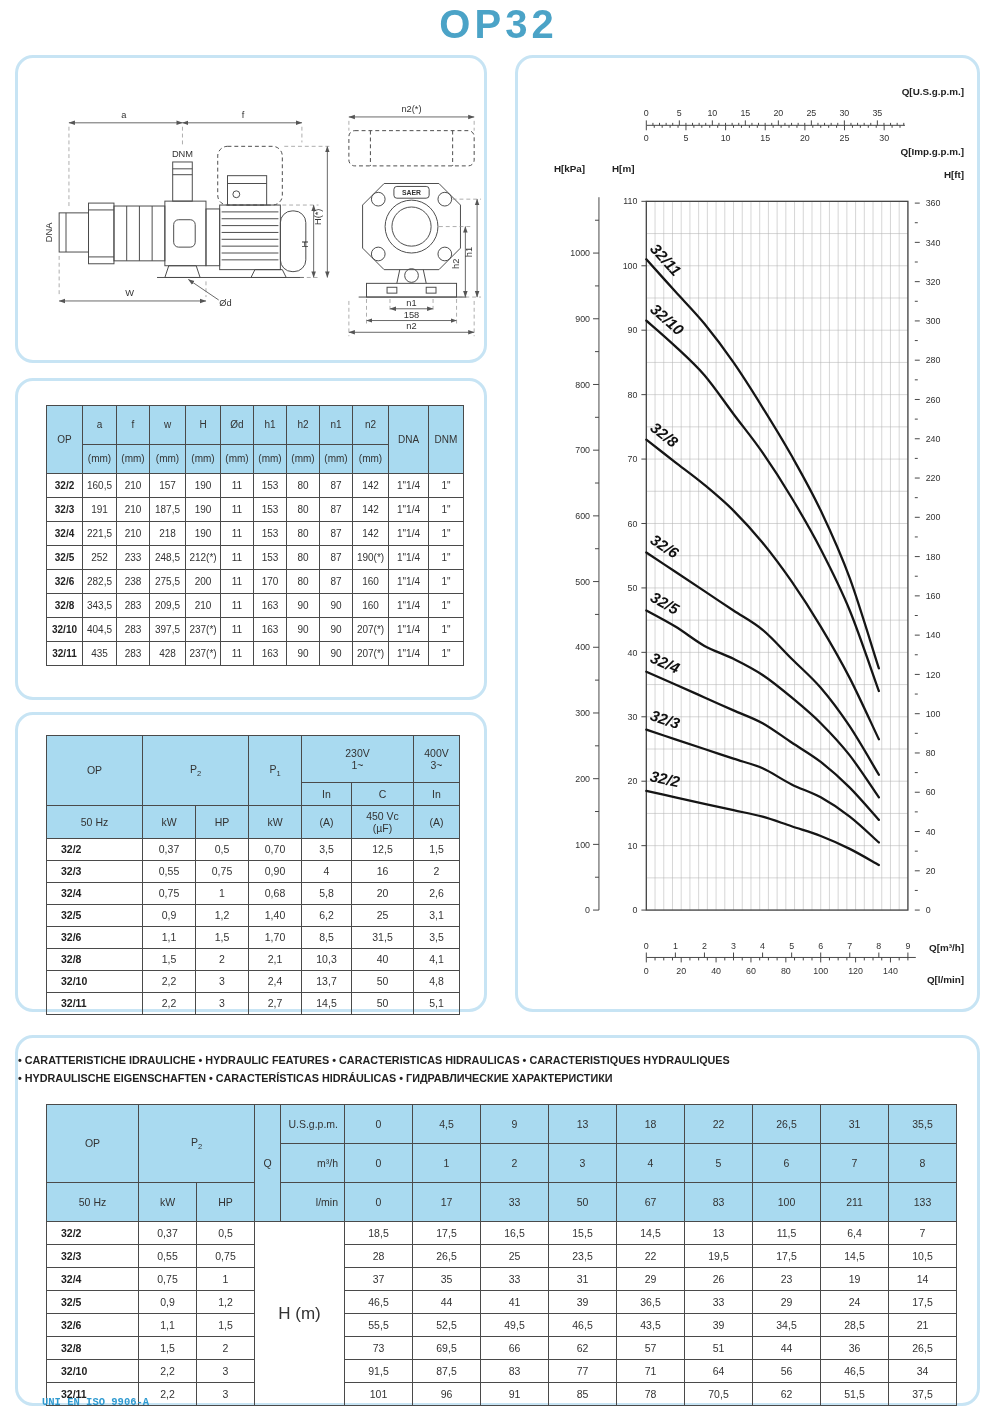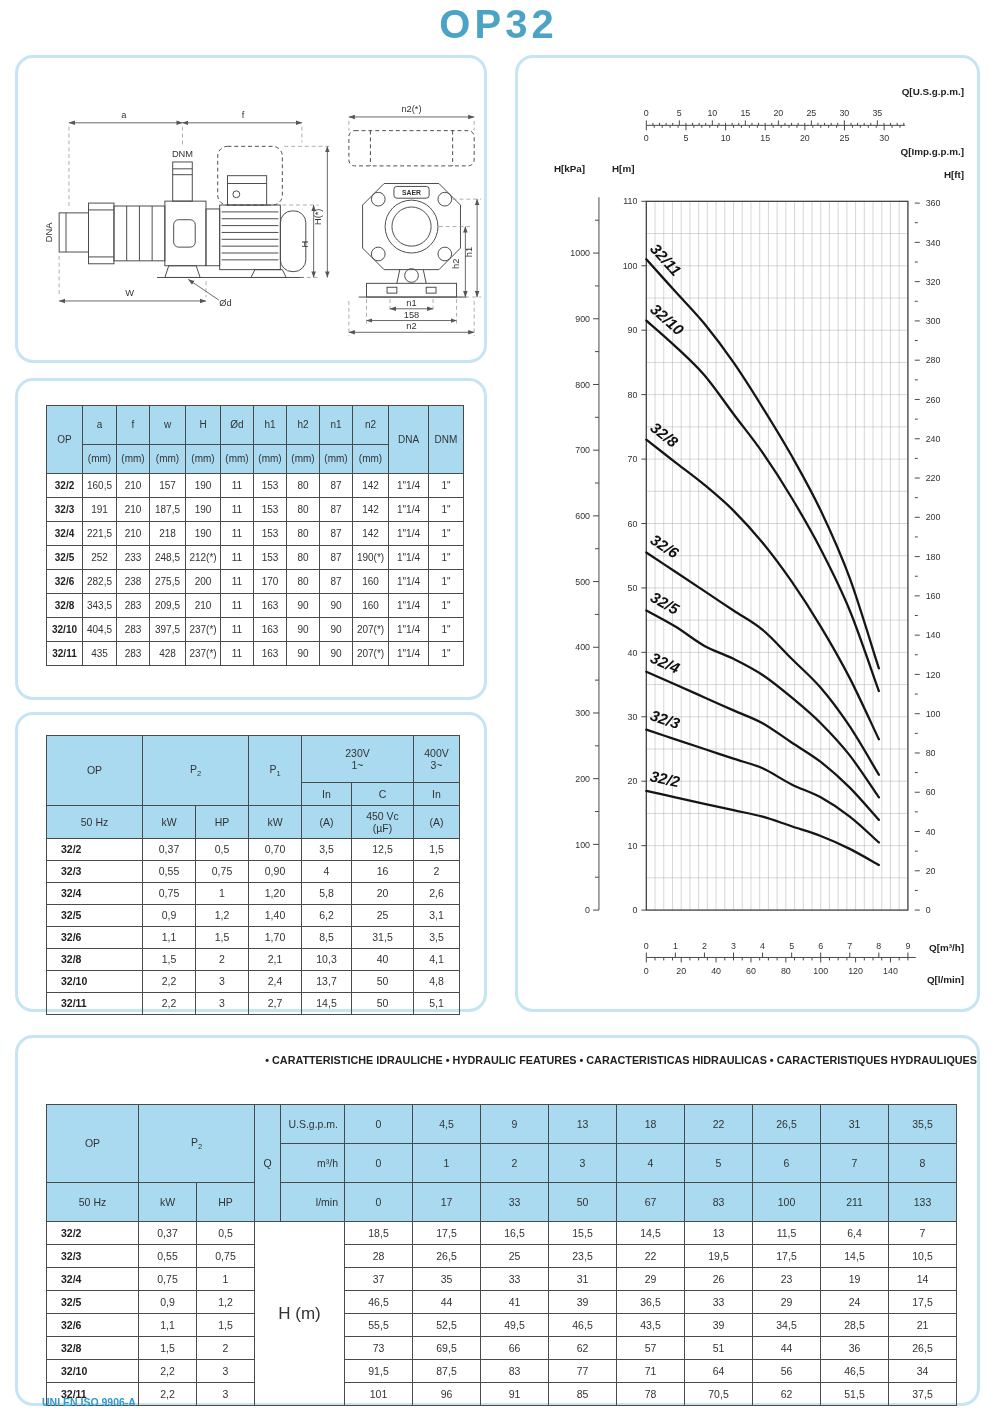--- a/index.html
+++ b/index.html
@@ -34,32 +34,32 @@
   #t-dims thead tr:nth-child(2) th{height:28px;}
   #t-dims tbody td{height:23px;}
 
   #t-elec{position:absolute;left:28px;top:20px;width:413px;}
   #t-elec thead tr:nth-child(1) th{height:46px;}
   #t-elec thead tr:nth-child(2) th{height:22px;}
   #t-elec thead tr:nth-child(3) th{height:32px;}
   #t-elec tbody td{height:21px;}
   #t-elec td.op{text-align:left;padding-left:14px;}
 
-  .hyd-head{position:absolute;left:0;width:100%;text-align:right;
+  .hyd-head{position:absolute;left:0;width:100%;text-align:left;
     font-size:10.8px;font-weight:bold;color:#222;}
   #hh1{top:16px;} #hh2{top:34px;}
   #t-hyd{position:absolute;left:28px;top:66px;width:910px;}
   #t-hyd thead th{height:38px;}
   #t-hyd tbody td{height:22px;}
   #t-hyd td.op{text-align:left;padding-left:14px;}
   #t-hyd th.r{text-align:right;padding-right:6px;margin-left:36px;}
   td.hm{font-size:17px;}
 
   .footer-note{
-    position:absolute;left:24px;top:358px;font-size:10.5px;font-weight:bold;color:#2f9ad0;
+    position:absolute;left:24px;top:358px;font-size:10.5px;font-weight:bold;color:#2f9ad0;font-family:Liberation Mono, monospace;
   }
   svg{font-family:"Liberation Sans",sans-serif;}
   #draw{position:absolute;left:2px;top:2px;}
   .mach{stroke:#4a4a4a;fill:none;stroke-width:1;}
   .dim{stroke:#555;stroke-width:0.9;}
   .ext{stroke:#888;stroke-width:0.7;stroke-dasharray:4 3;}
   .dl{font-size:9.5px;fill:#333;stroke:none;}
 </style>
 </head>
 <body>
@@ -403,21 +403,21 @@
           <td>0,75</td>
           <td>0,90</td>
           <td>4</td>
           <td>16</td>
           <td>2</td>
         </tr>
         <tr>
           <td class="op">32/4</td>
           <td>0,75</td>
           <td>1</td>
-          <td>1,20</td>
+          <td>0,68</td>
           <td>5,8</td>
           <td>20</td>
           <td>2,6</td>
         </tr>
         <tr>
           <td class="op">32/5</td>
           <td>0,9</td>
           <td>1,2</td>
           <td>1,40</td>
           <td>6,2</td>
@@ -805,20 +805,21 @@
       <text x="132.94444444444446" y="608.4909090909091" font-size="15.5" font-weight="bold" font-style="italic" fill="#111" transform="rotate(23.9 132.94444444444446 608.4909090909091)">32/4</text>
       <path d="M 130.0 677.2 C 134.9 678.9, 149.6 683.8, 159.4 687.0 C 169.3 690.3, 179.1 693.6, 188.9 696.8 C 198.7 700.1, 208.5 703.3, 218.3 706.6 C 228.1 709.9, 238.0 712.0, 247.8 716.4 C 257.6 720.8, 267.4 727.8, 277.2 732.7 C 287.0 737.6, 296.9 740.3, 306.7 745.8 C 316.5 751.2, 326.3 757.7, 336.1 765.4 C 345.9 773.0, 360.6 787.1, 365.6 791.5" fill="none" stroke="#151515" stroke-width="2.3" stroke-linecap="round"></path>
       <text x="132.94444444444446" y="667.2363636363636" font-size="15.5" font-weight="bold" font-style="italic" fill="#111" transform="rotate(18.4 132.94444444444446 667.2363636363636)">32/3</text>
       <path d="M 130.0 739.2 C 134.9 740.3, 149.6 743.6, 159.4 745.8 C 169.3 747.9, 179.1 750.1, 188.9 752.3 C 198.7 754.5, 208.5 756.7, 218.3 758.8 C 228.1 761.0, 238.0 762.6, 247.8 765.4 C 257.6 768.1, 267.4 771.9, 277.2 775.1 C 287.0 778.4, 296.9 781.1, 306.7 784.9 C 316.5 788.7, 326.3 793.1, 336.1 798.0 C 345.9 802.9, 360.6 811.6, 365.6 814.3" fill="none" stroke="#151515" stroke-width="2.3" stroke-linecap="round"></path>
       <text x="132.94444444444446" y="729.2454545454545" font-size="15.5" font-weight="bold" font-style="italic" fill="#111" transform="rotate(12.5 132.94444444444446 729.2454545454545)">32/2</text>
     </svg>
 </div>
 
 <div class="panel" id="p-hydr">
   <div class="hyd-head" id="hh1">• CARATTERISTICHE IDRAULICHE • HYDRAULIC FEATURES • CARACTERISTICAS HIDRAULICAS • CARACTERISTIQUES HYDRAULIQUES</div>
+  <div class="hyd-head" id="hh2">• HYDRAULISCHE EIGENSCHAFTEN • CARACTERÍSTICAS HIDRÁULICAS • ГИДРАВЛИЧЕСКИЕ ХАРАКТЕРИСТИКИ</div>
   <table id="t-hyd">
     <colgroup>
       <col style="width:92px">
         <col style="width:58px">
         <col style="width:58px">
         <col style="width:26px">
         <col style="width:64px">
       <col style="width:68px">
         <col style="width:68px">
         <col style="width:68px">

